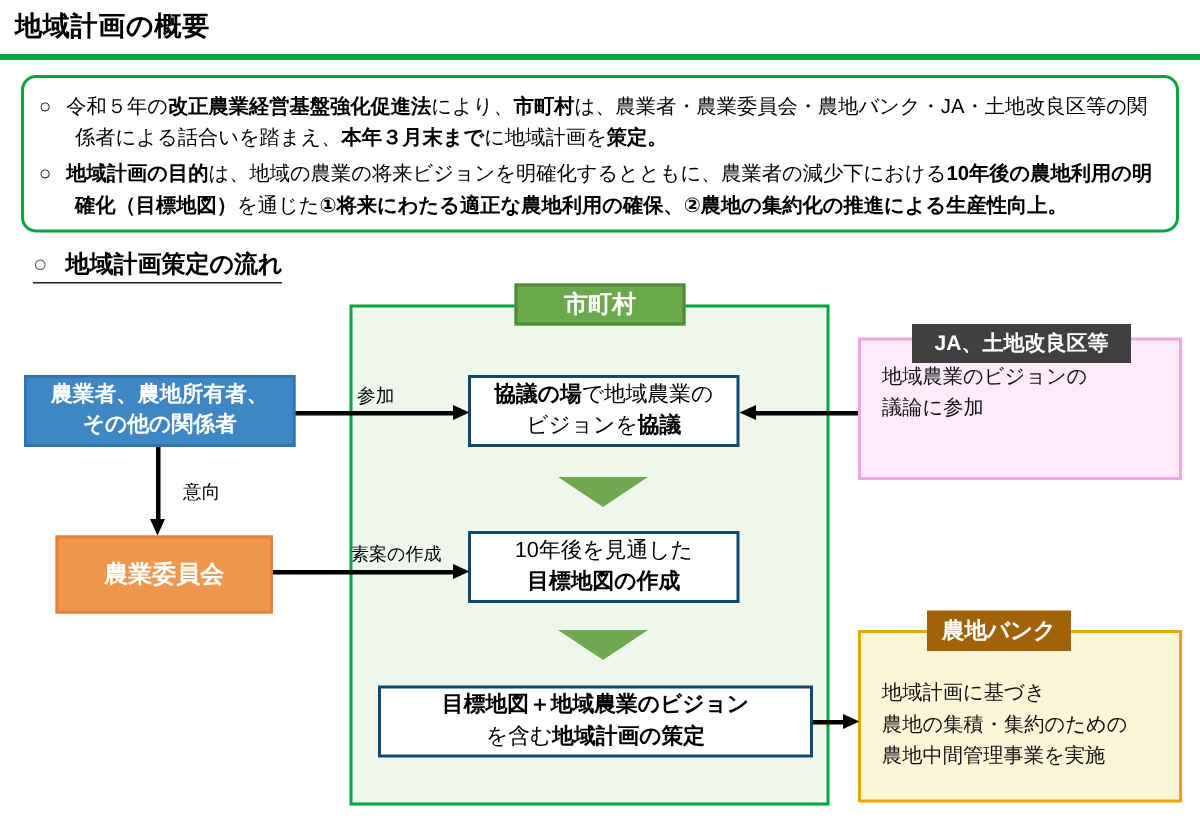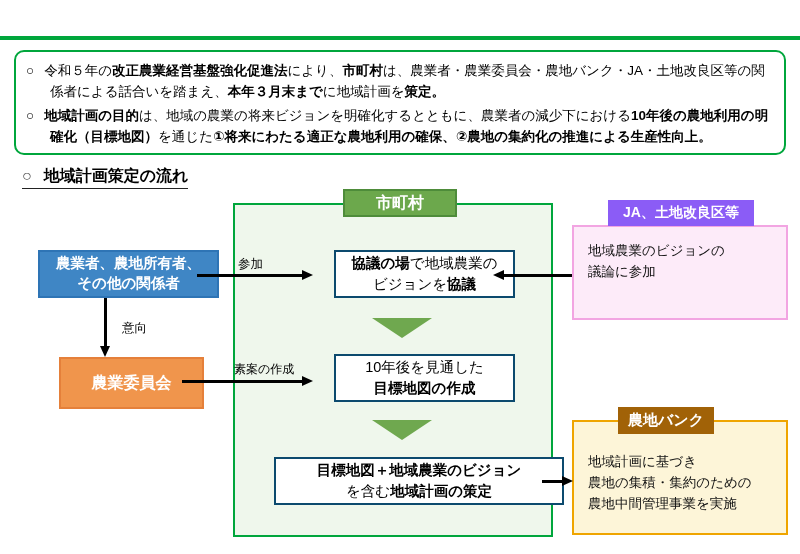--- a/index.html
+++ b/index.html
@@ -24,35 +24,35 @@
 
   
   .panel{position:absolute;left:233px;top:203px;width:320px;height:334px;box-sizing:border-box;
          background:#EFF7EC;border:2px solid #00A63C;}
   .badge{position:absolute;box-sizing:border-box;display:flex;align-items:center;justify-content:center;
          color:#fff;font-weight:bold;z-index:3;}
   .badge-muni{left:343px;top:189px;width:114px;height:28px;background:#6CA84C;border:2px solid #4E8C3A;font-size:16px;}
 
   
   .node{position:absolute;box-sizing:border-box;display:flex;flex-direction:column;
-        align-items:center;justify-content:center;text-align:center;z-index:2;margin-left:22px;}
+        align-items:center;justify-content:center;text-align:center;z-index:2;}
   .node-blue{left:16px;top:250px;width:181px;height:48px;background:#3F86C5;border:2px solid #2E74B5;
              color:#fff;font-weight:bold;font-size:14.5px;line-height:1.35;}
   .node-orange{left:37px;top:357px;width:145px;height:52px;background:#F0954C;border:2px solid #E5803A;
                color:#fff;font-weight:bold;font-size:16px;}
   .node-step{background:#fff;border:2px solid #0c4a6e;font-size:14.5px;line-height:1.42;color:#000;}
   .step1{left:312px;top:250px;width:181px;height:48px;}
   .step2{left:312px;top:354px;width:181px;height:48px;}
   .step3{left:252px;top:457px;width:290px;height:48px;}
 
   
   .side-box{position:absolute;box-sizing:border-box;z-index:1;}
   .ja-box{left:572px;top:225px;width:216px;height:95px;background:#FDEBF9;border:2px solid #F2A5E2;}
   .bank-box{left:572px;top:420px;width:216px;height:115px;background:#FDF5D8;border:2px solid #EFA500;}
-  .badge-ja{left:608px;top:200px;width:146px;height:26px;background:#8b5cf6;font-size:14px;}
+  .badge-ja{left:608px;top:216px;width:146px;height:26px;background:#404040;font-size:14px;}
   .badge-bank{left:618px;top:407px;width:96px;height:27px;background:#a16207;font-size:15px;}
   .side-body{position:absolute;left:14px;font-size:13.5px;line-height:1.55;color:#111;}
   .ja-box .side-body{top:14px;}
   .bank-box .side-body{top:30px;}
 
   
   .chevron{position:absolute;width:0;height:0;z-index:2;
            border-left:30px solid transparent;border-right:30px solid transparent;
            border-top:20px solid #6FA84F;}
   .chevron1{left:372px;top:318px;}
@@ -76,20 +76,21 @@
   .arrow-label{position:absolute;font-size:12.5px;color:#000;z-index:2;}
   .lbl-participate{left:238px;top:256px;}
   .lbl-intention{left:122px;top:320px;}
   .lbl-draft{left:234px;top:361px;font-size:12px;}
 </style>
 </head>
 <body>
 
 <div class="stage">
 
+  <div class="page-title">地域計画の概要</div>
   <div class="title-rule"></div>
 
   <div class="intro-box">
     <div class="bullet"><span class="marker">○</span><span class="seg"><span>令和５年の</span><span style="font-weight: bold;">改正農業経営基盤強化促進法</span><span>により、</span><span style="font-weight: bold;">市町村</span><span>は、農業者・農業委員会・農地バンク・JA・土地改良区等の関係者による話合いを踏まえ、</span><span style="font-weight: bold;">本年３月末まで</span><span>に地域計画を</span><span style="font-weight: bold;">策定。</span></span></div>
     <div class="bullet"><span class="marker">○</span><span class="seg"><span style="font-weight: bold;">地域計画の目的</span><span>は、地域の農業の将来ビジョンを明確化するとともに、農業者の減少下における</span><span style="font-weight: bold;">10年後の農地利用の明確化（目標地図）</span><span>を通じた</span><span style="font-weight: bold; text-align: center;">①将来にわたる適正な農地利用の確保、②農地の集約化の推進による生産性向上。</span></span></div>
   </div>
 
   <div class="flow-heading"><span class="marker">○</span><span>地域計画策定の流れ</span></div>
 
   <div class="panel"></div>

